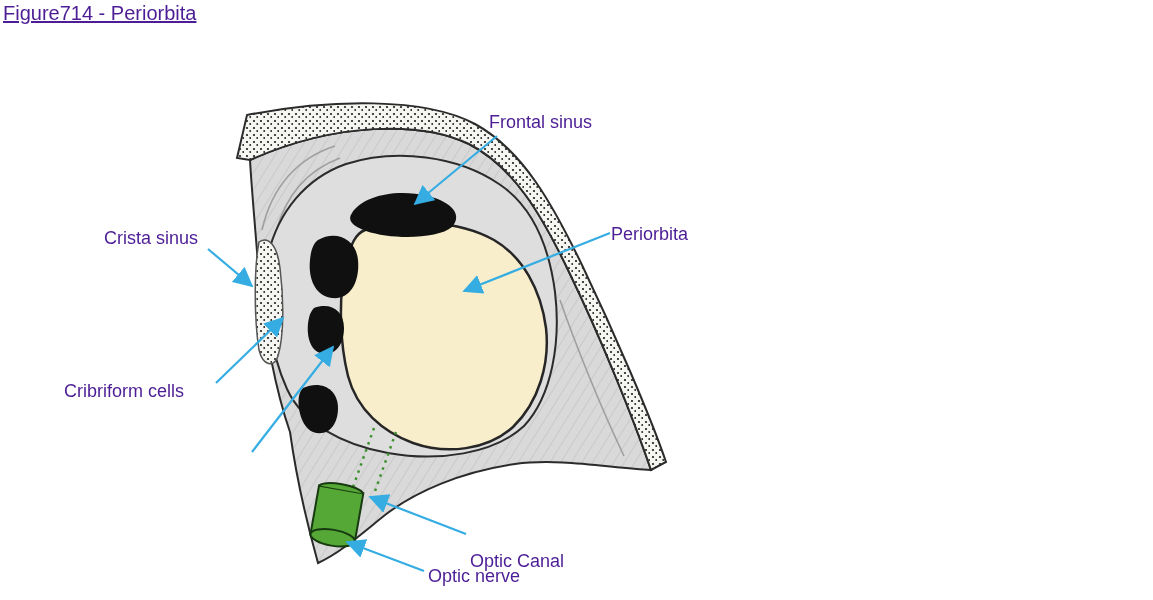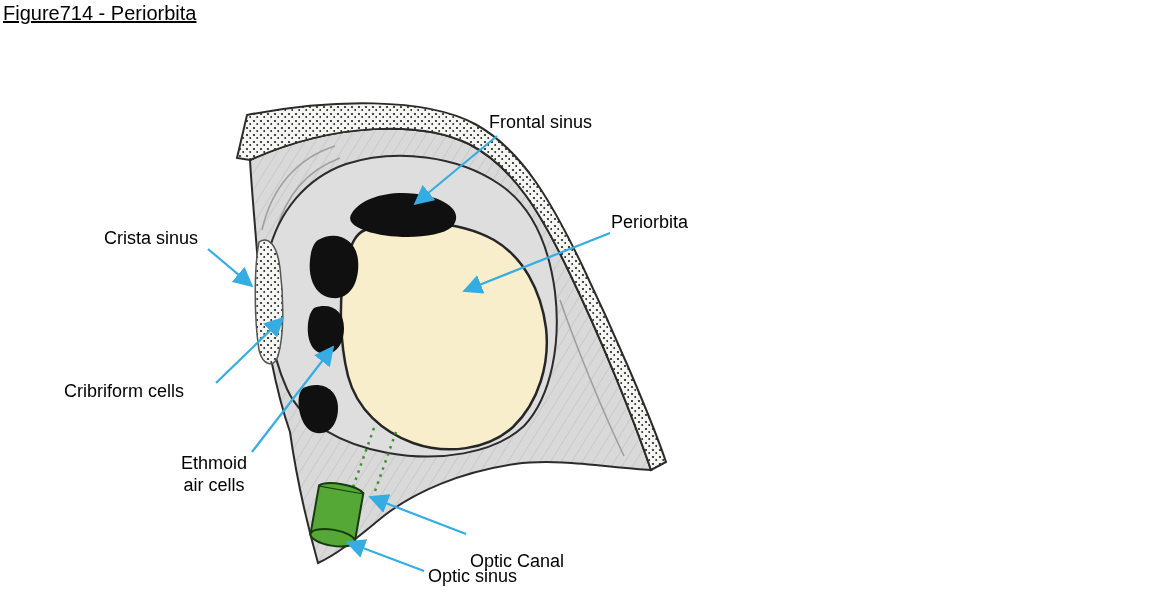--- a/index.html
+++ b/index.html
@@ -7,21 +7,21 @@
     padding: 0;
     background: #ffffff;
   }
   .page {
     position: relative;
     width: 1153px;
     height: 600px;
     overflow: hidden;
     background: #ffffff;
     font-family: "Liberation Sans", sans-serif;
-    color: #000000;
+    color: #4c1d95;
   }
   .figure-title {
     position: absolute;
     left: 3px;
     top: 2px;
     font-size: 20px;
     text-decoration: underline;
     white-space: nowrap;
   }
   .diagram-svg {
@@ -144,23 +144,19 @@
     <line x1="497" y1="136" x2="415" y2="204" stroke="#35ade3" stroke-width="2.2" marker-end="url(#arrowhead)"></line>
     <line x1="610" y1="233" x2="464" y2="291" stroke="#35ade3" stroke-width="2.2" marker-end="url(#arrowhead)"></line>
     <line x1="208" y1="249" x2="252" y2="286" stroke="#35ade3" stroke-width="2.2" marker-end="url(#arrowhead)"></line>
     <line x1="216" y1="383" x2="283" y2="318" stroke="#35ade3" stroke-width="2.2" marker-end="url(#arrowhead)"></line>
     <line x1="252" y1="452" x2="333" y2="347" stroke="#35ade3" stroke-width="2.2" marker-end="url(#arrowhead)"></line>
     <line x1="466" y1="534" x2="370" y2="497" stroke="#35ade3" stroke-width="2.2" marker-end="url(#arrowhead)"></line>
     <line x1="424" y1="571" x2="347" y2="542" stroke="#35ade3" stroke-width="2.2" marker-end="url(#arrowhead)"></line>
   </svg>
 
   <div class="label" style="left:489px; top:111px;text-align:right;">Frontal sinus</div>
-  <div class="label" style="left:611px; top:211px;">Periorbita</div>
+  <div class="label" style="left:611px; top:223px;">Periorbita</div>
   <div class="label" style="left:104px; top:227px;">Crista sinus</div>
   <div class="label" style="left:64px; top:380px;">Cribriform cells</div>
-  <div class="label center" style="left:168px; top:452px; width:92px;">
-    <span>Ethmoid</span>
-    <span>air cells</span>
-  </div>
   <div class="label" style="left:470px; top:526px;margin-top:24px;">Optic Canal</div>
-  <div class="label" style="left:428px; top:565px;">Optic sinus</div>
+  <div class="label" style="left:428px; top:565px;">Optic nerve</div>
 
 </div>
 
 </body></html>

